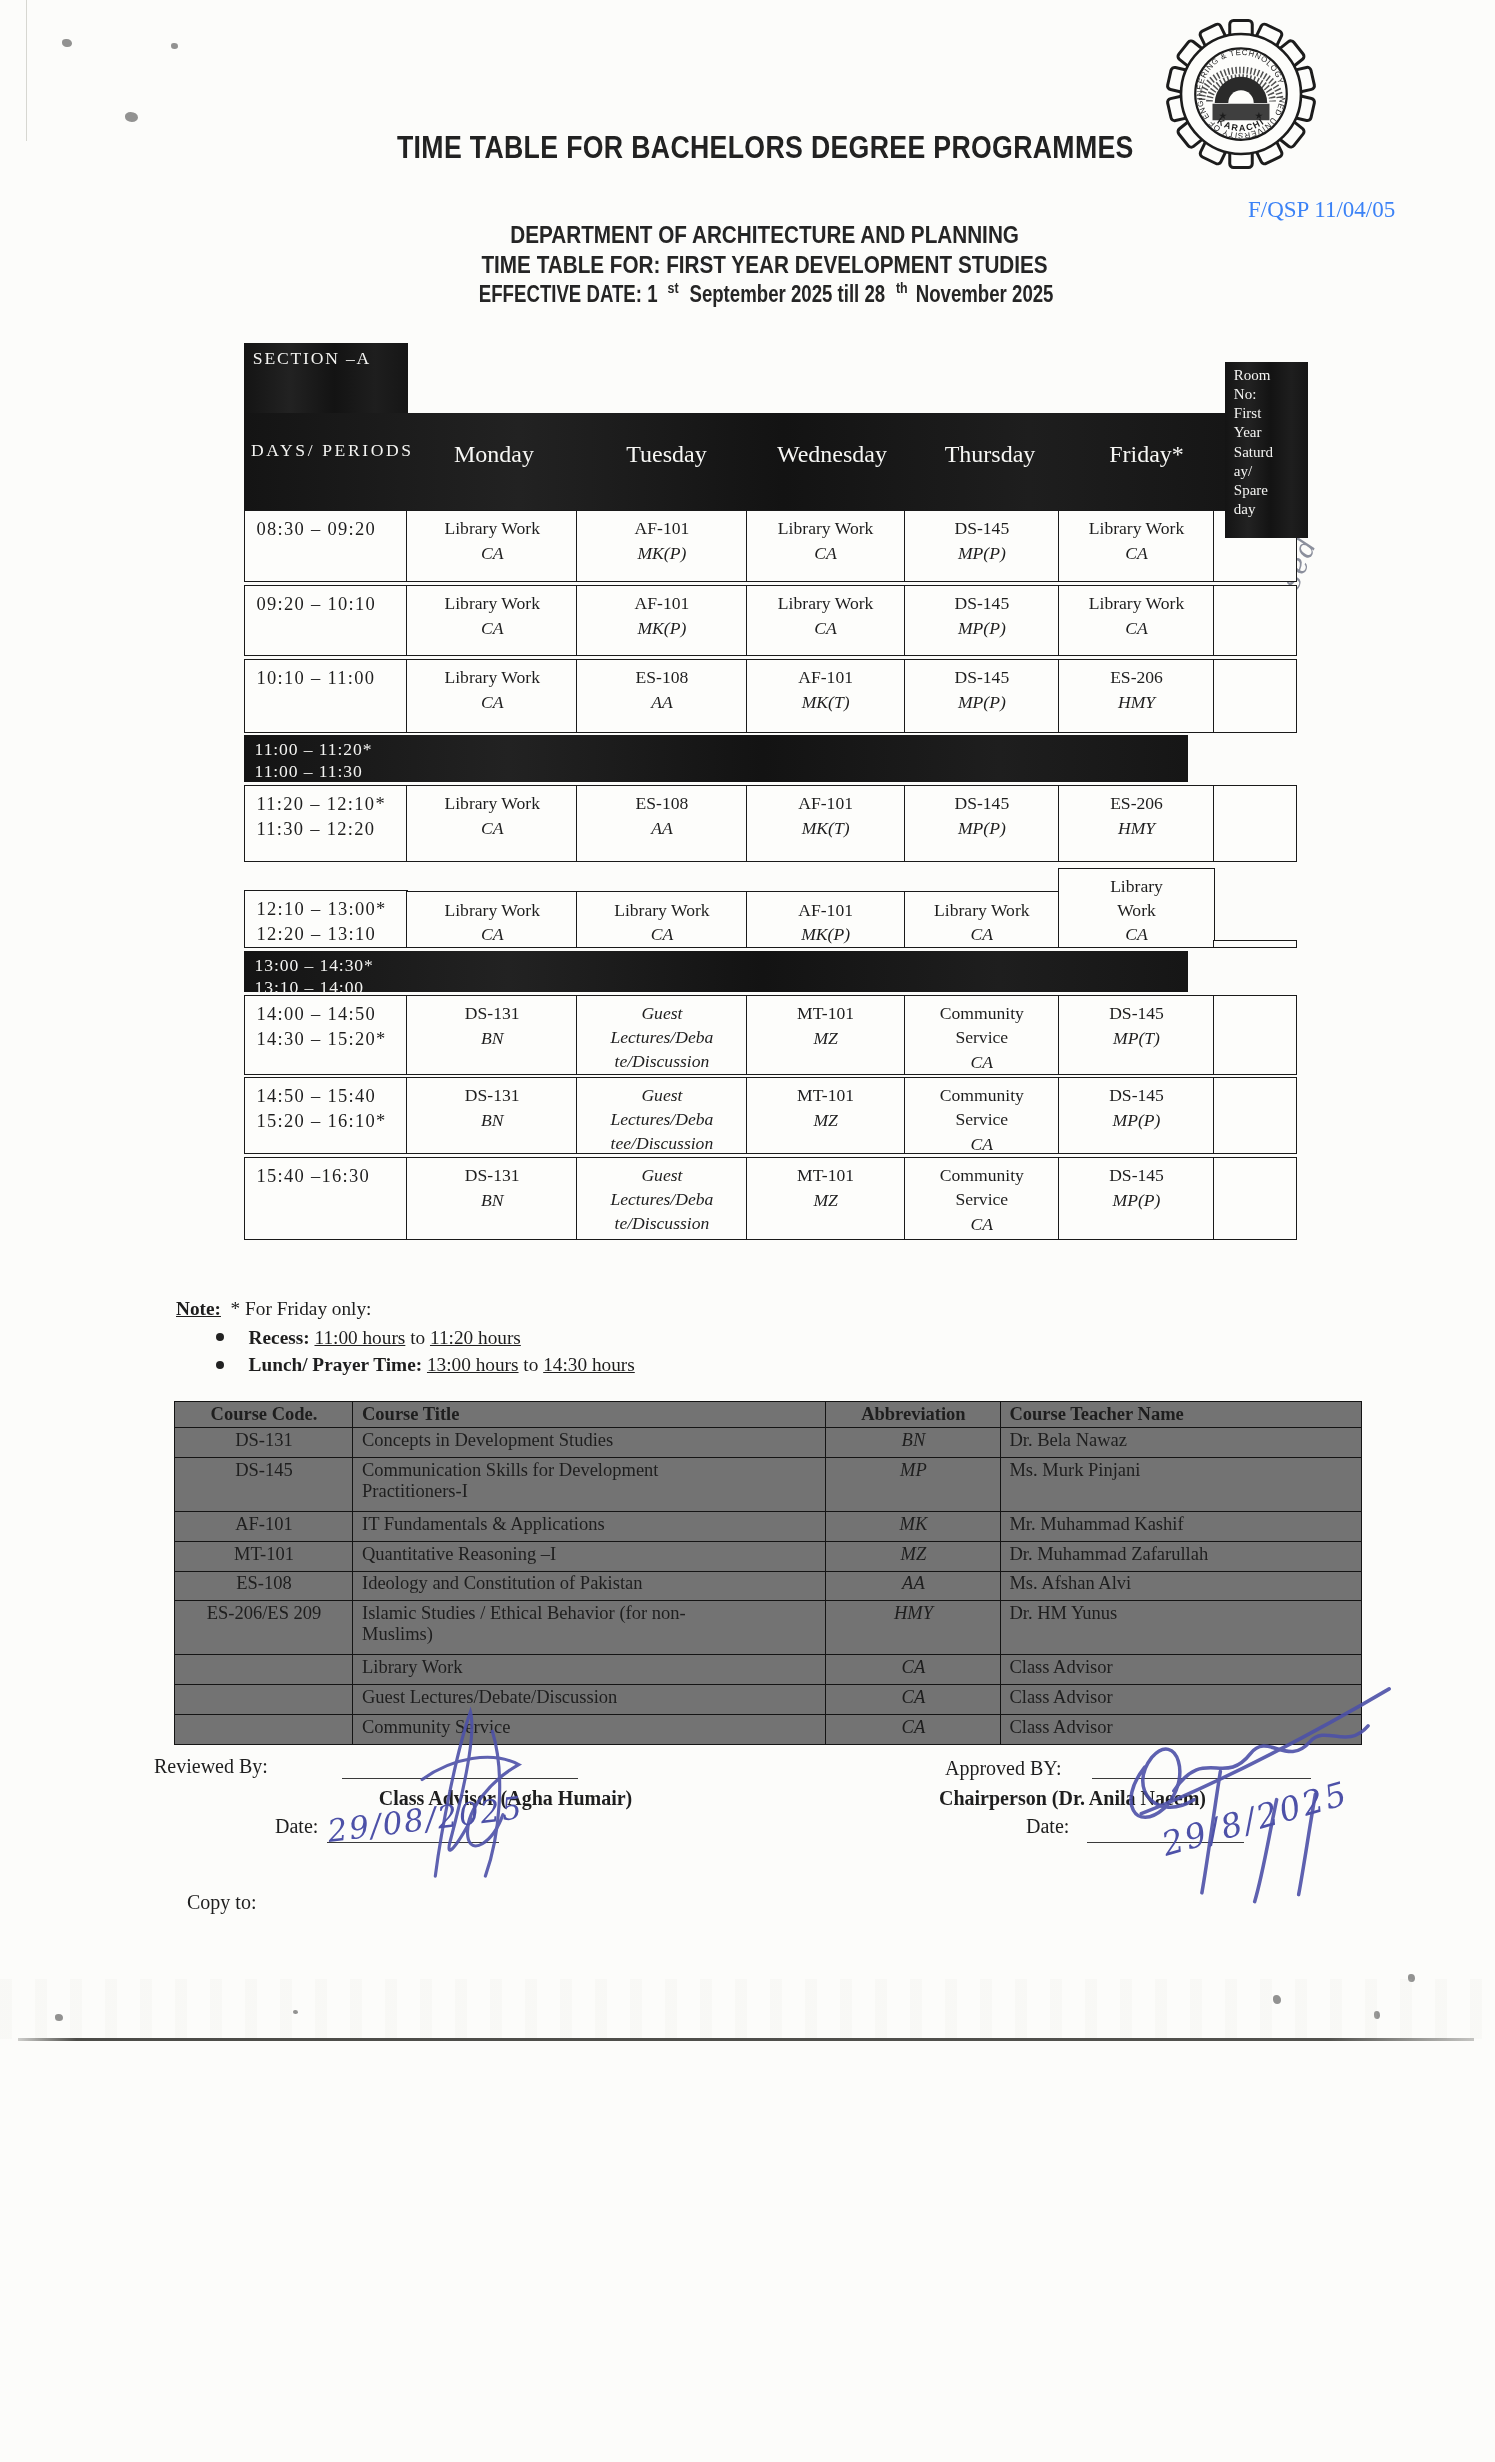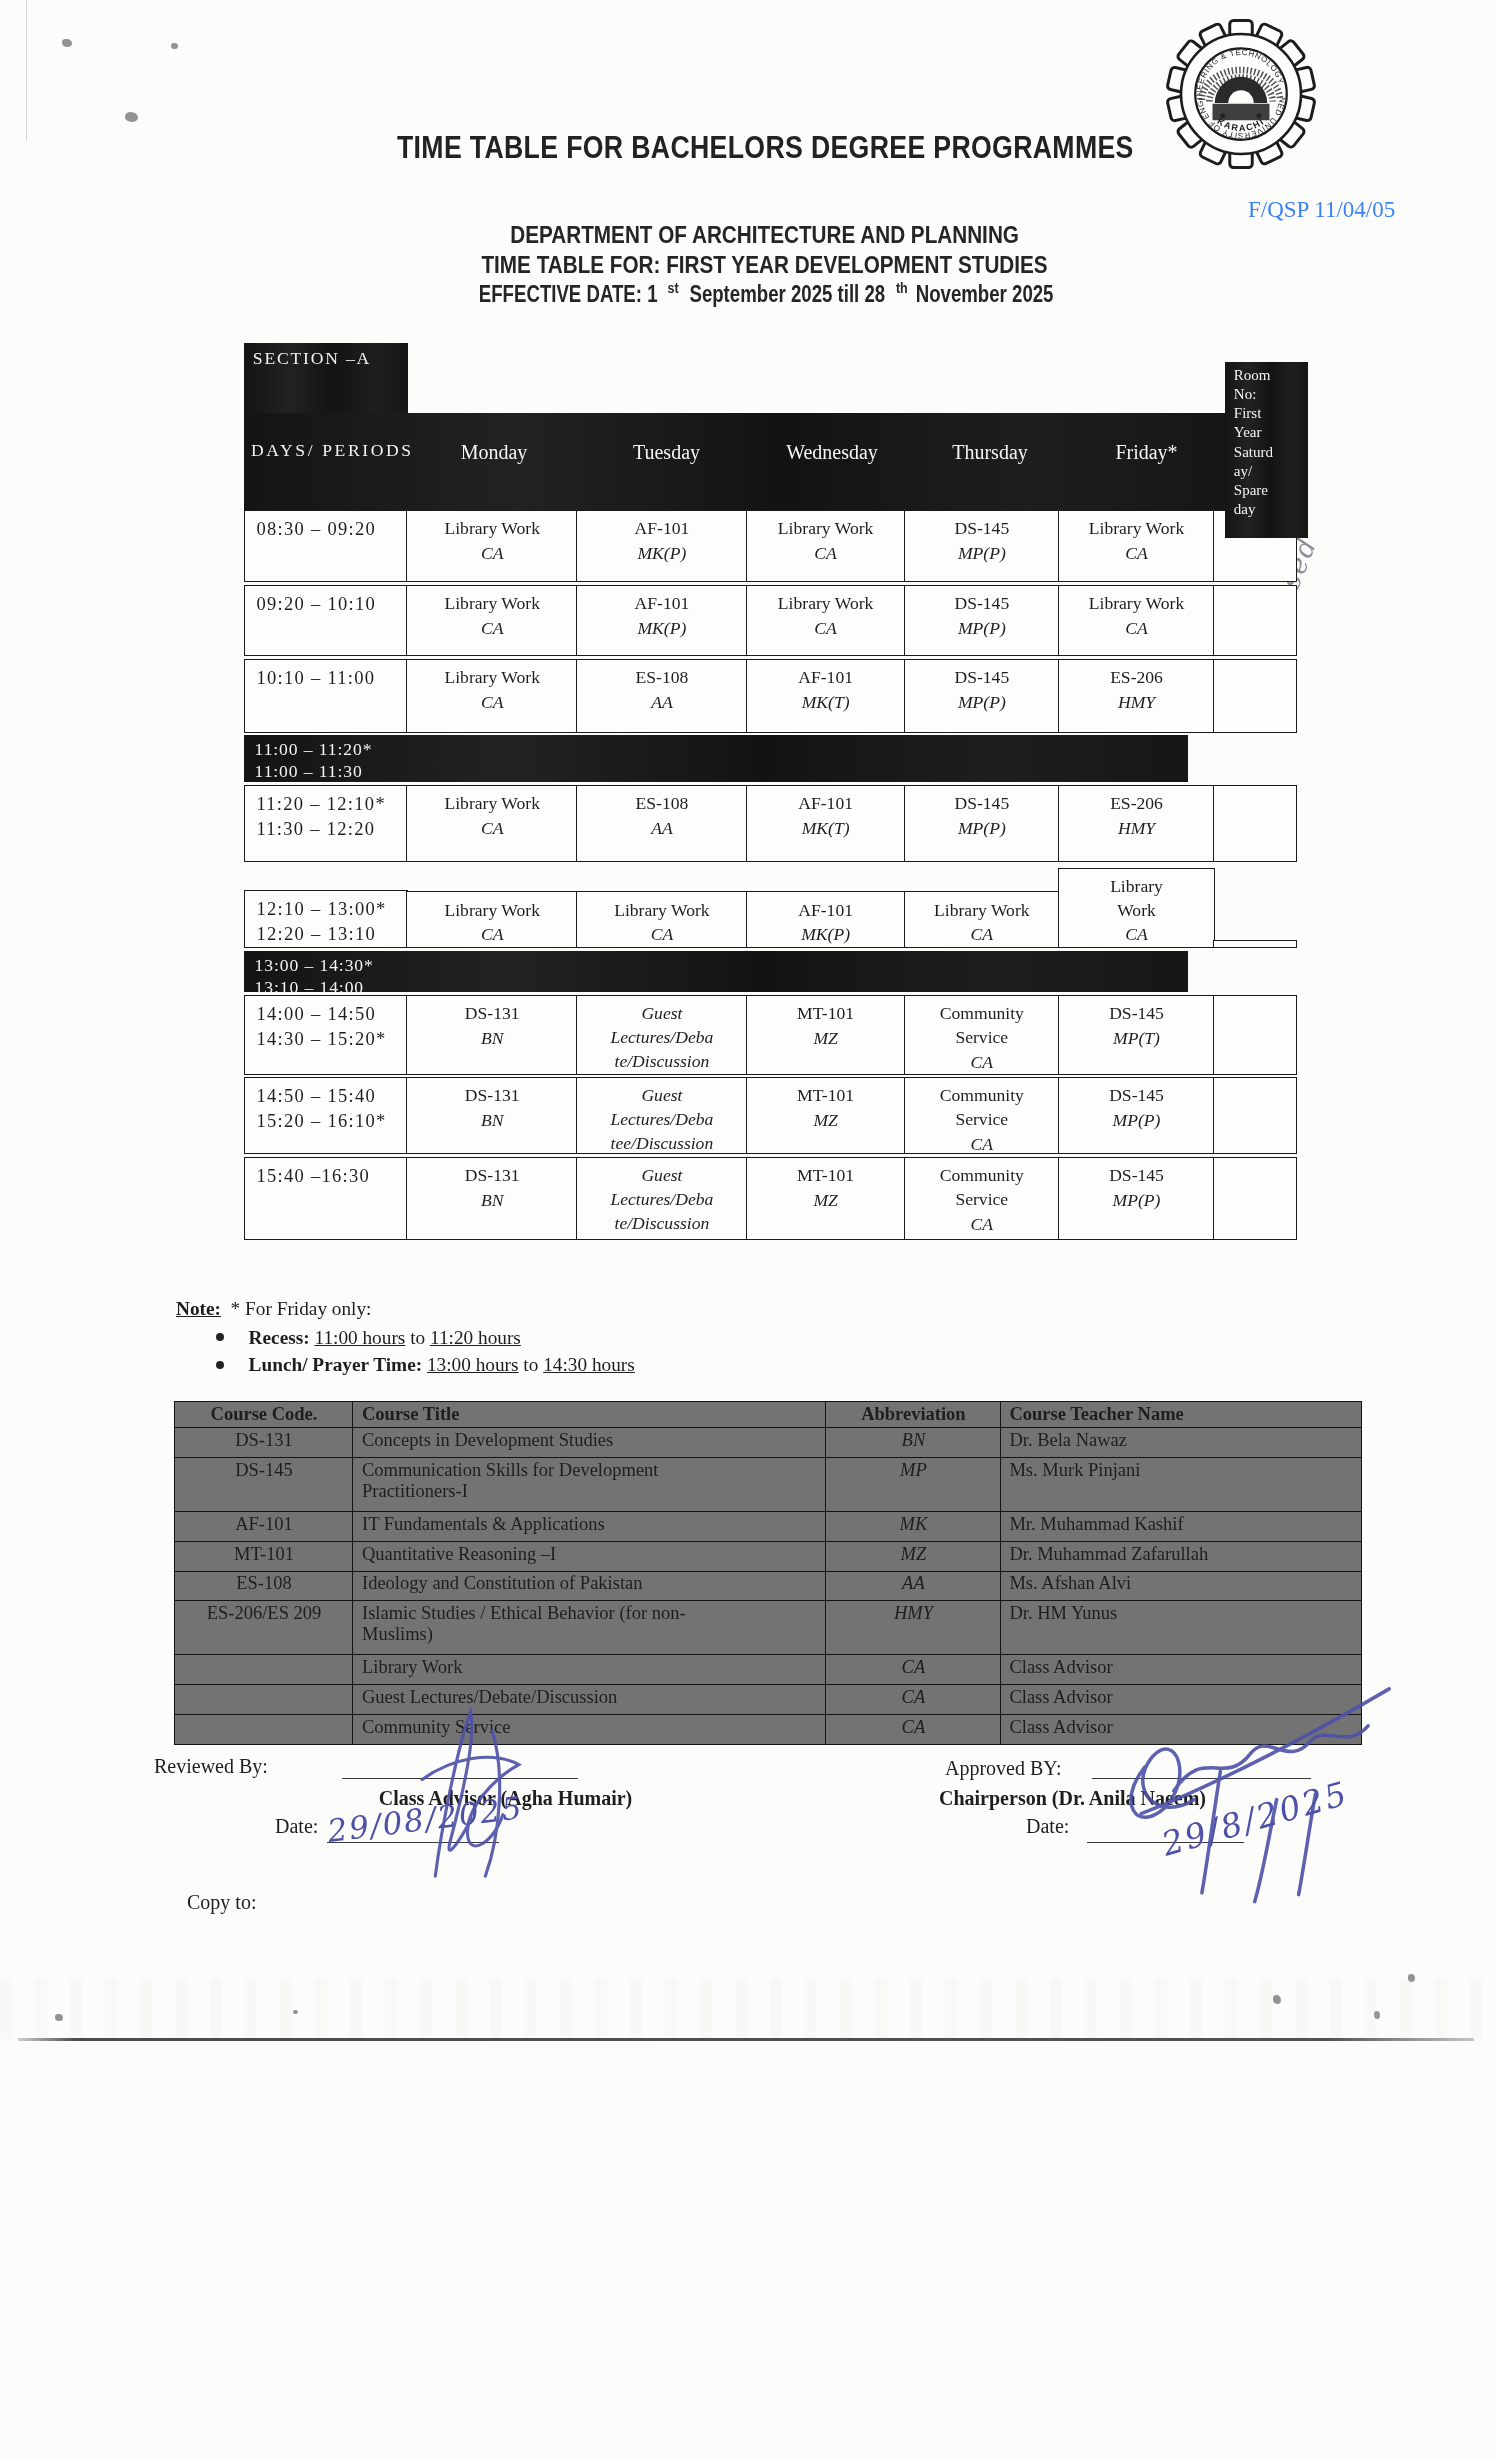--- a/index.html
+++ b/index.html
@@ -15,21 +15,21 @@
       font-family:"Liberation Sans",sans-serif;font-weight:bold;font-size:23px;color:#252525;}
   .form-code{left:1212px;top:197px;font-size:23px;color:#3b82f6;margin-left:36px;}
   sup{font-size:.6em;}
   
   .tt{left:244px;top:343px;width:1064px;height:899px;}
   .blk{background:linear-gradient(90deg,#141414,#222 28%,#131313 55%,#1e1e1e 80%,#161616);color:#f4f4f2;}
   .tt-section{left:0;top:0;width:164px;height:167px;}
   .tt-section div{padding:5.3px 0 0 8.8px;font-size:17.6px;letter-spacing:1.8px;}
   .tt-daysband{left:0;top:70px;width:981px;height:97px;}
   .tt-dayslabel{left:7px;top:97px;font-size:17.6px;letter-spacing:2.6px;color:#f4f4f2;}
-  .dayhead{top:98px;text-align:center;font-size:20px;color:#f6f6f4;}
+  .dayhead{top:98px;text-align:center;font-size:24px;color:#f6f6f4;}
   .room-box{left:981px;top:19.3px;width:83px;height:176px;z-index:5;}
   .room-box div{padding:3.5px 0 0 8.8px;font-size:15px;line-height:1.28;white-space:pre-line;}
   .tt-row{left:0;display:flex;align-items:stretch;}
   .tt-cell{box-sizing:border-box;border:1.8px solid #1a1a1a;background:#fdfdfb;
            display:flex;flex-direction:column;align-items:center;padding-top:6.2px;}
   .tt-cell + .tt-cell{margin-left:-1.8px;}
   .c-time{width:164px;align-items:flex-start;padding-left:11.4px;}
   .c-mon{width:172px;}.c-tue{width:171px;}.c-wed{width:160px;}
   .c-thu{width:156px;}.c-fri{width:157px;}.c-sat{width:84px;}
   .t-lab{font-size:18.5px;letter-spacing:1.3px;white-space:pre-line;line-height:1.35;}

